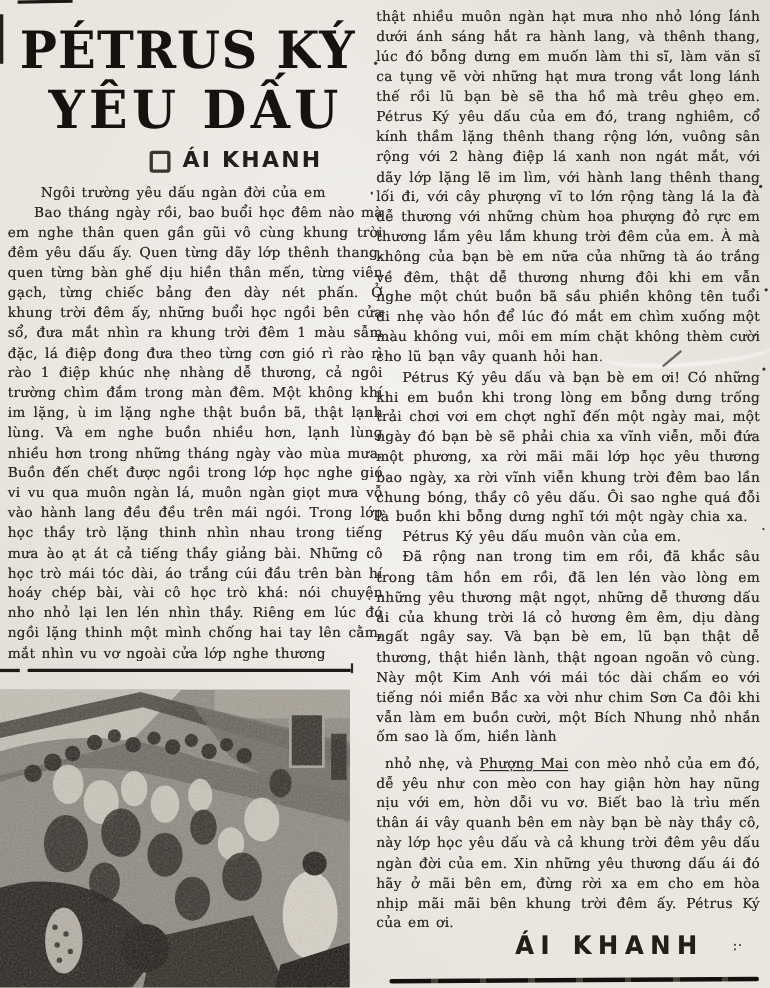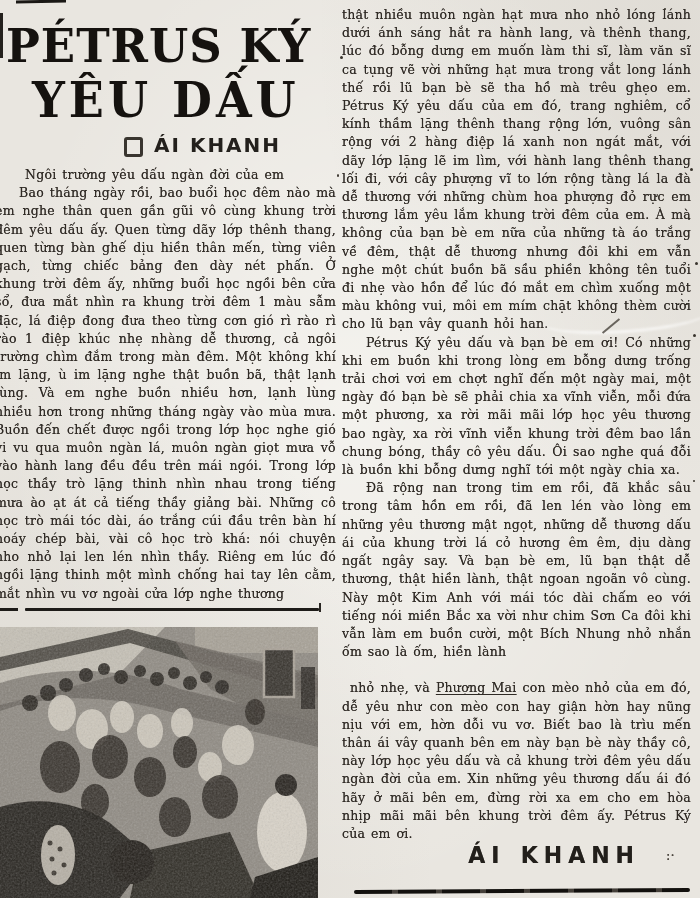--- a/index.html
+++ b/index.html
@@ -10,21 +10,21 @@
   }
   .page{
     position:absolute;inset:0;overflow:hidden;
     background:
       radial-gradient(ellipse at 8% 96%, rgba(120,110,92,.10), transparent 42%),
       radial-gradient(ellipse at 96% 4%, rgba(120,110,92,.08), transparent 38%),
       radial-gradient(ellipse at 50% 45%, rgba(255,255,252,.5), transparent 70%),
       #e9e6e0;
   }
   
-  .leftcol{position:absolute;left:0;top:0;width:338px;}
+  .leftcol{position:absolute;left:12px;top:0;width:338px;}
   .title{margin:0;color:#15120f;font-weight:bold;transform:scaleY(1.04);}
   .t1{display:block;margin:22px 0 0 6px;font-size:45px;line-height:49px;letter-spacing:1px;white-space:nowrap;}
   .t2{display:block;margin:3px 0 0 32px;font-size:46px;line-height:50px;letter-spacing:4px;white-space:nowrap;}
   .byline{
     margin:9px 0 0 124px;display:flex;align-items:center;gap:11px;
     font-family:"DejaVu Sans", sans-serif;font-weight:bold;
     font-size:20px;letter-spacing:2px;color:#23201c;white-space:nowrap;
   }
   .sq{width:13px;height:14px;border:3px solid #39352f;border-radius:3px;flex:0 0 auto;margin-top:3px;}
   .body-text{
@@ -37,21 +37,21 @@
   .ind1{text-indent:30px;}
   .ind{text-indent:24px;}
   
   .divider{position:absolute;left:25px;top:608px;width:294px;height:2.5px;background:#1d1b18;border-radius:1px;}
   .divider::before{content:"";position:absolute;left:-25px;top:0;width:18px;height:2.5px;background:#1d1b18;}
   .divider::after{content:"";position:absolute;right:-2px;top:-5px;width:2px;height:9px;background:#2a2723;}
   .photo{position:absolute;left:0;top:627px;width:318px;height:271px;background:#938e86;overflow:hidden;}
   .photo svg{display:block;}
   
   .rightcol{position:absolute;left:342px;top:6px;width:349px;}
-  .rightcol p.p5{margin-top:18px;text-indent:8px;}
+  .rightcol p.p5{margin-top:5px;text-indent:8px;}
   .uline{text-decoration:underline;text-underline-offset:2px;}
   .sig-row{display:flex;justify-content:flex-end;align-items:center;gap:26px;padding-right:16px;margin-top:4px;}
   .sig{font-family:"DejaVu Sans", sans-serif;font-weight:bold;font-size:22px;letter-spacing:6px;color:#221f1b;transform:scaleY(1.05);}
   .sigmark{font-size:13px;color:#4a453e;}
   .bottom-rule{
     position:absolute;left:354px;top:889px;width:336px;height:4px;border-radius:2px;
     background:repeating-linear-gradient(90deg,#13110e 0 38px,#45403a 38px 44px);
     transform:rotate(-.35deg);
   }
   
@@ -173,20 +173,21 @@
           <circle cx="54" cy="246" r="2.5"></circle>
       </g>
 
       <rect width="318" height="271" filter="url(#grain)" opacity=".3"></rect>
     </svg>
   </div>
 
   <div class="rightcol body-text">
     <p>thật nhiều muôn ngàn hạt mưa nho nhỏ lóng lánh dưới ánh sáng hắt ra hành lang, và thênh thang, lúc đó bỗng dưng em muốn làm thi sĩ, làm văn sĩ ca tụng vẽ vời những hạt mưa trong vắt long lánh thế rồi lũ bạn bè sẽ tha hồ mà trêu ghẹo em. Pétrus Ký yêu dấu của em đó, trang nghiêm, cổ kính thầm lặng thênh thang rộng lớn, vuông sân rộng với 2 hàng điệp lá xanh non ngát mắt, với dãy lớp lặng lẽ im lìm, với hành lang thênh thang lối đi, với cây phượng vĩ to lớn rộng tàng lá la đà dễ thương với những chùm hoa phượng đỏ rực em thương lắm yêu lắm khung trời đêm của em. À mà không của bạn bè em nữa của những tà áo trắng về đêm, thật dễ thương nhưng đôi khi em vẫn nghe một chút buồn bã sầu phiền không tên tuổi đi nhẹ vào hồn để lúc đó mắt em chìm xuống một màu không vui, môi em mím chặt không thèm cười cho lũ bạn vây quanh hỏi han.</p>
     <p class="ind">Pétrus Ký yêu dấu và bạn bè em ơi! Có những khi em buồn khi trong lòng em bỗng dưng trống trải chơi vơi em chợt nghĩ đến một ngày mai, một ngày đó bạn bè sẽ phải chia xa vĩnh viễn, mỗi đứa một phương, xa rời mãi mãi lớp học yêu thương bao ngày, xa rời vĩnh viễn khung trời đêm bao lần chung bóng, thầy cô yêu dấu. Ôi sao nghe quá đỗi là buồn khi bỗng dưng nghĩ tới một ngày chia xa.</p>
+    <p class="ind">Pétrus Ký yêu dấu muôn vàn của em.</p>
     <p class="ind">Đã rộng nan trong tim em rồi, đã khắc sâu trong tâm hồn em rồi, đã len lén vào lòng em những yêu thương mật ngọt, những dễ thương dấu ái của khung trời lá cỏ hương êm êm, dịu dàng ngất ngây say. Và bạn bè em, lũ bạn thật dễ thương, thật hiền lành, thật ngoan ngoãn vô cùng. Này một Kim Anh với mái tóc dài chấm eo với tiếng nói miền Bắc xa vời như chim Sơn Ca đôi khi vẫn làm em buồn cười, một Bích Nhung nhỏ nhắn ốm sao là ốm, hiền lành</p>
     <p class="p5"><span>nhỏ nhẹ, và </span><span class="uline">Phượng Mai</span><span> con mèo nhỏ của em đó, dễ yêu như con mèo con hay giận hờn hay nũng nịu với em, hờn dỗi vu vơ. Biết bao là trìu mến thân ái vây quanh bên em này bạn bè này thầy cô, này lớp học yêu dấu và cả khung trời đêm yêu dấu ngàn đời của em. Xin những yêu thương dấu ái đó hãy ở mãi bên em, đừng rời xa em cho em hòa nhịp mãi mãi bên khung trời đêm ấy. Pétrus Ký của em ơi.</span></p>
     <div class="sig-row">
       <span class="sig">ÁI KHANH</span>
       <span class="sigmark">:·</span>
     </div>
   </div>
 
   <div class="bottom-rule"></div>
 

